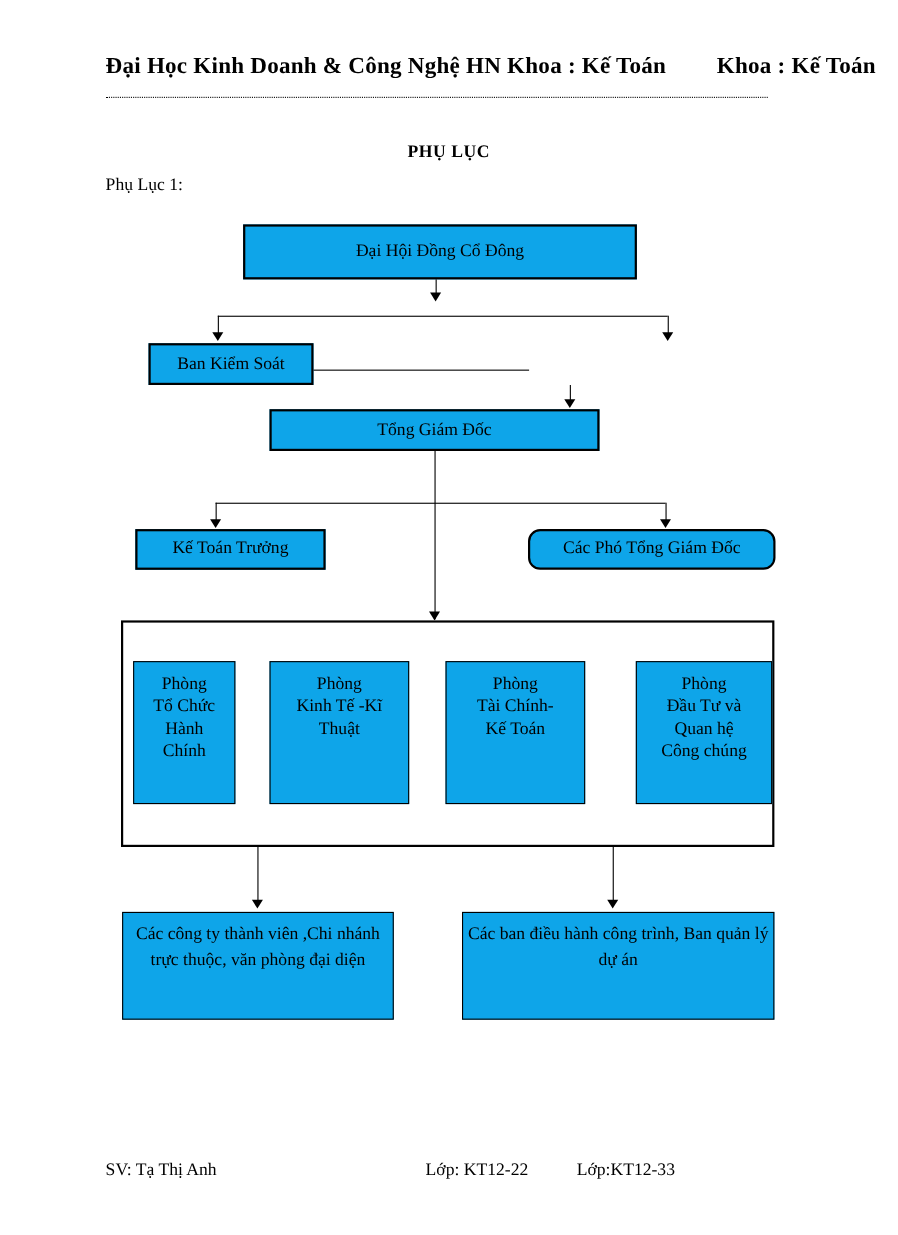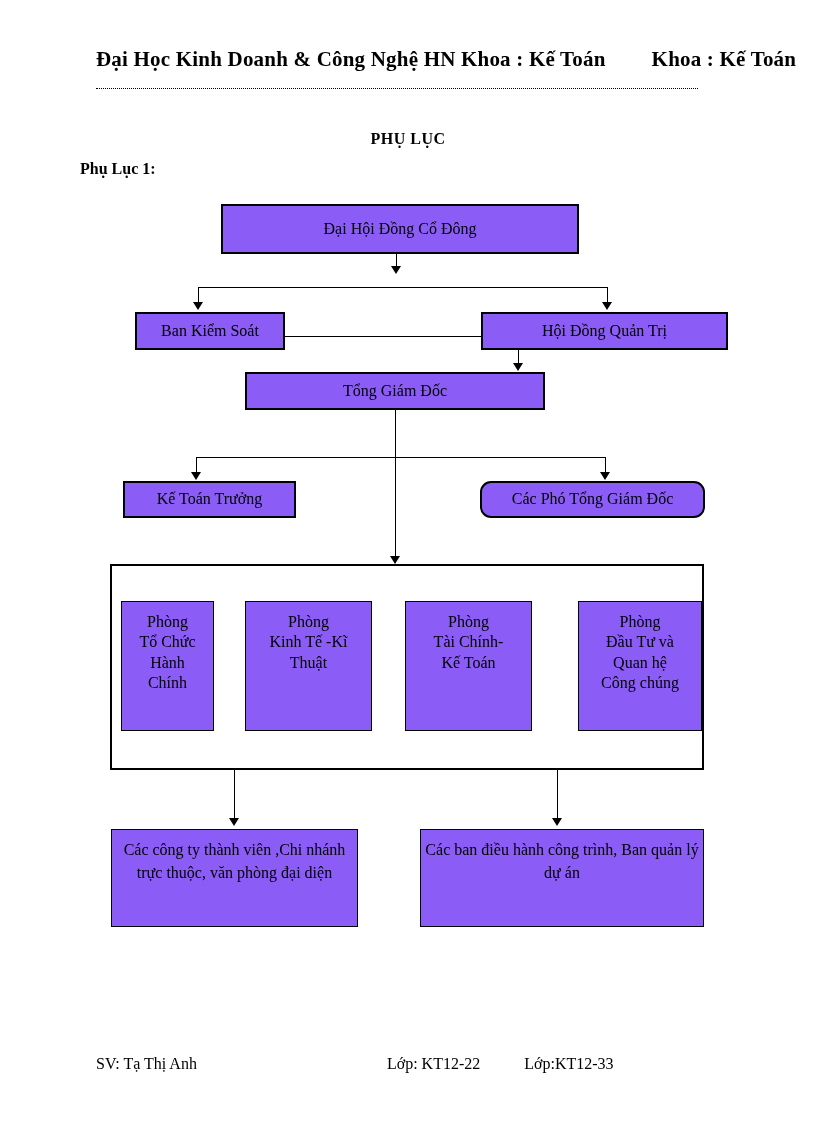--- a/index.html
+++ b/index.html
@@ -49,32 +49,32 @@
     top: 130px;
     width: 816px;
     text-align: center;
     font-size: 16px;
     font-weight: bold;
     letter-spacing: 0.5px;
   }
 
   .section-label {
     position: absolute;
-    left: 80px;
+    left: 96px;
     top: 160px;
     font-size: 16px;
-    font-weight: bold;
+    font-weight: normal;
   }
 
   
   .box {
     position: absolute;
     box-sizing: border-box;
     border: 2px solid #000000;
-    background: #8b5cf6;
+    background: #0ea5e9;
     display: flex;
     align-items: center;
     justify-content: center;
     text-align: center;
     font-size: 16px;
     line-height: 1.28;
     padding: 2px 4px;
   }
   .box.thin { border-width: 1px; }
   .box .txt { display: block; width: 100%; }
@@ -141,23 +141,20 @@
   <div class="hline" style="left:198px; top:287px; width:409px;"></div>
   <div class="vline" style="left:198px; top:287px; height:18px;"></div>
   <div class="arrow" style="left:193px; top:302px;"></div>
   <div class="vline" style="left:607px; top:287px; height:18px;"></div>
   <div class="arrow" style="left:602px; top:302px;"></div>
 
   <div class="box" style="left:135px; top:312px; width:150px; height:38px;">
     <span class="txt">Ban Kiểm Soát</span>
   </div>
   <div class="hline" style="left:285px; top:336px; width:196px;"></div>
-  <div class="box" style="left:481px; top:312px; width:247px; height:38px;">
-    <span class="txt">Hội Đồng Quản Trị</span>
-  </div>
 
   <div class="vline" style="left:518px; top:350px; height:14px;"></div>
   <div class="arrow" style="left:513px; top:363px;"></div>
 
   <div class="box" style="left:245px; top:372px; width:300px; height:38px;">
     <span class="txt">Tổng Giám Đốc</span>
   </div>
 
   <div class="vline" style="left:395px; top:410px; height:153px;"></div>
   <div class="hline" style="left:196px; top:457px; width:409px;"></div>

